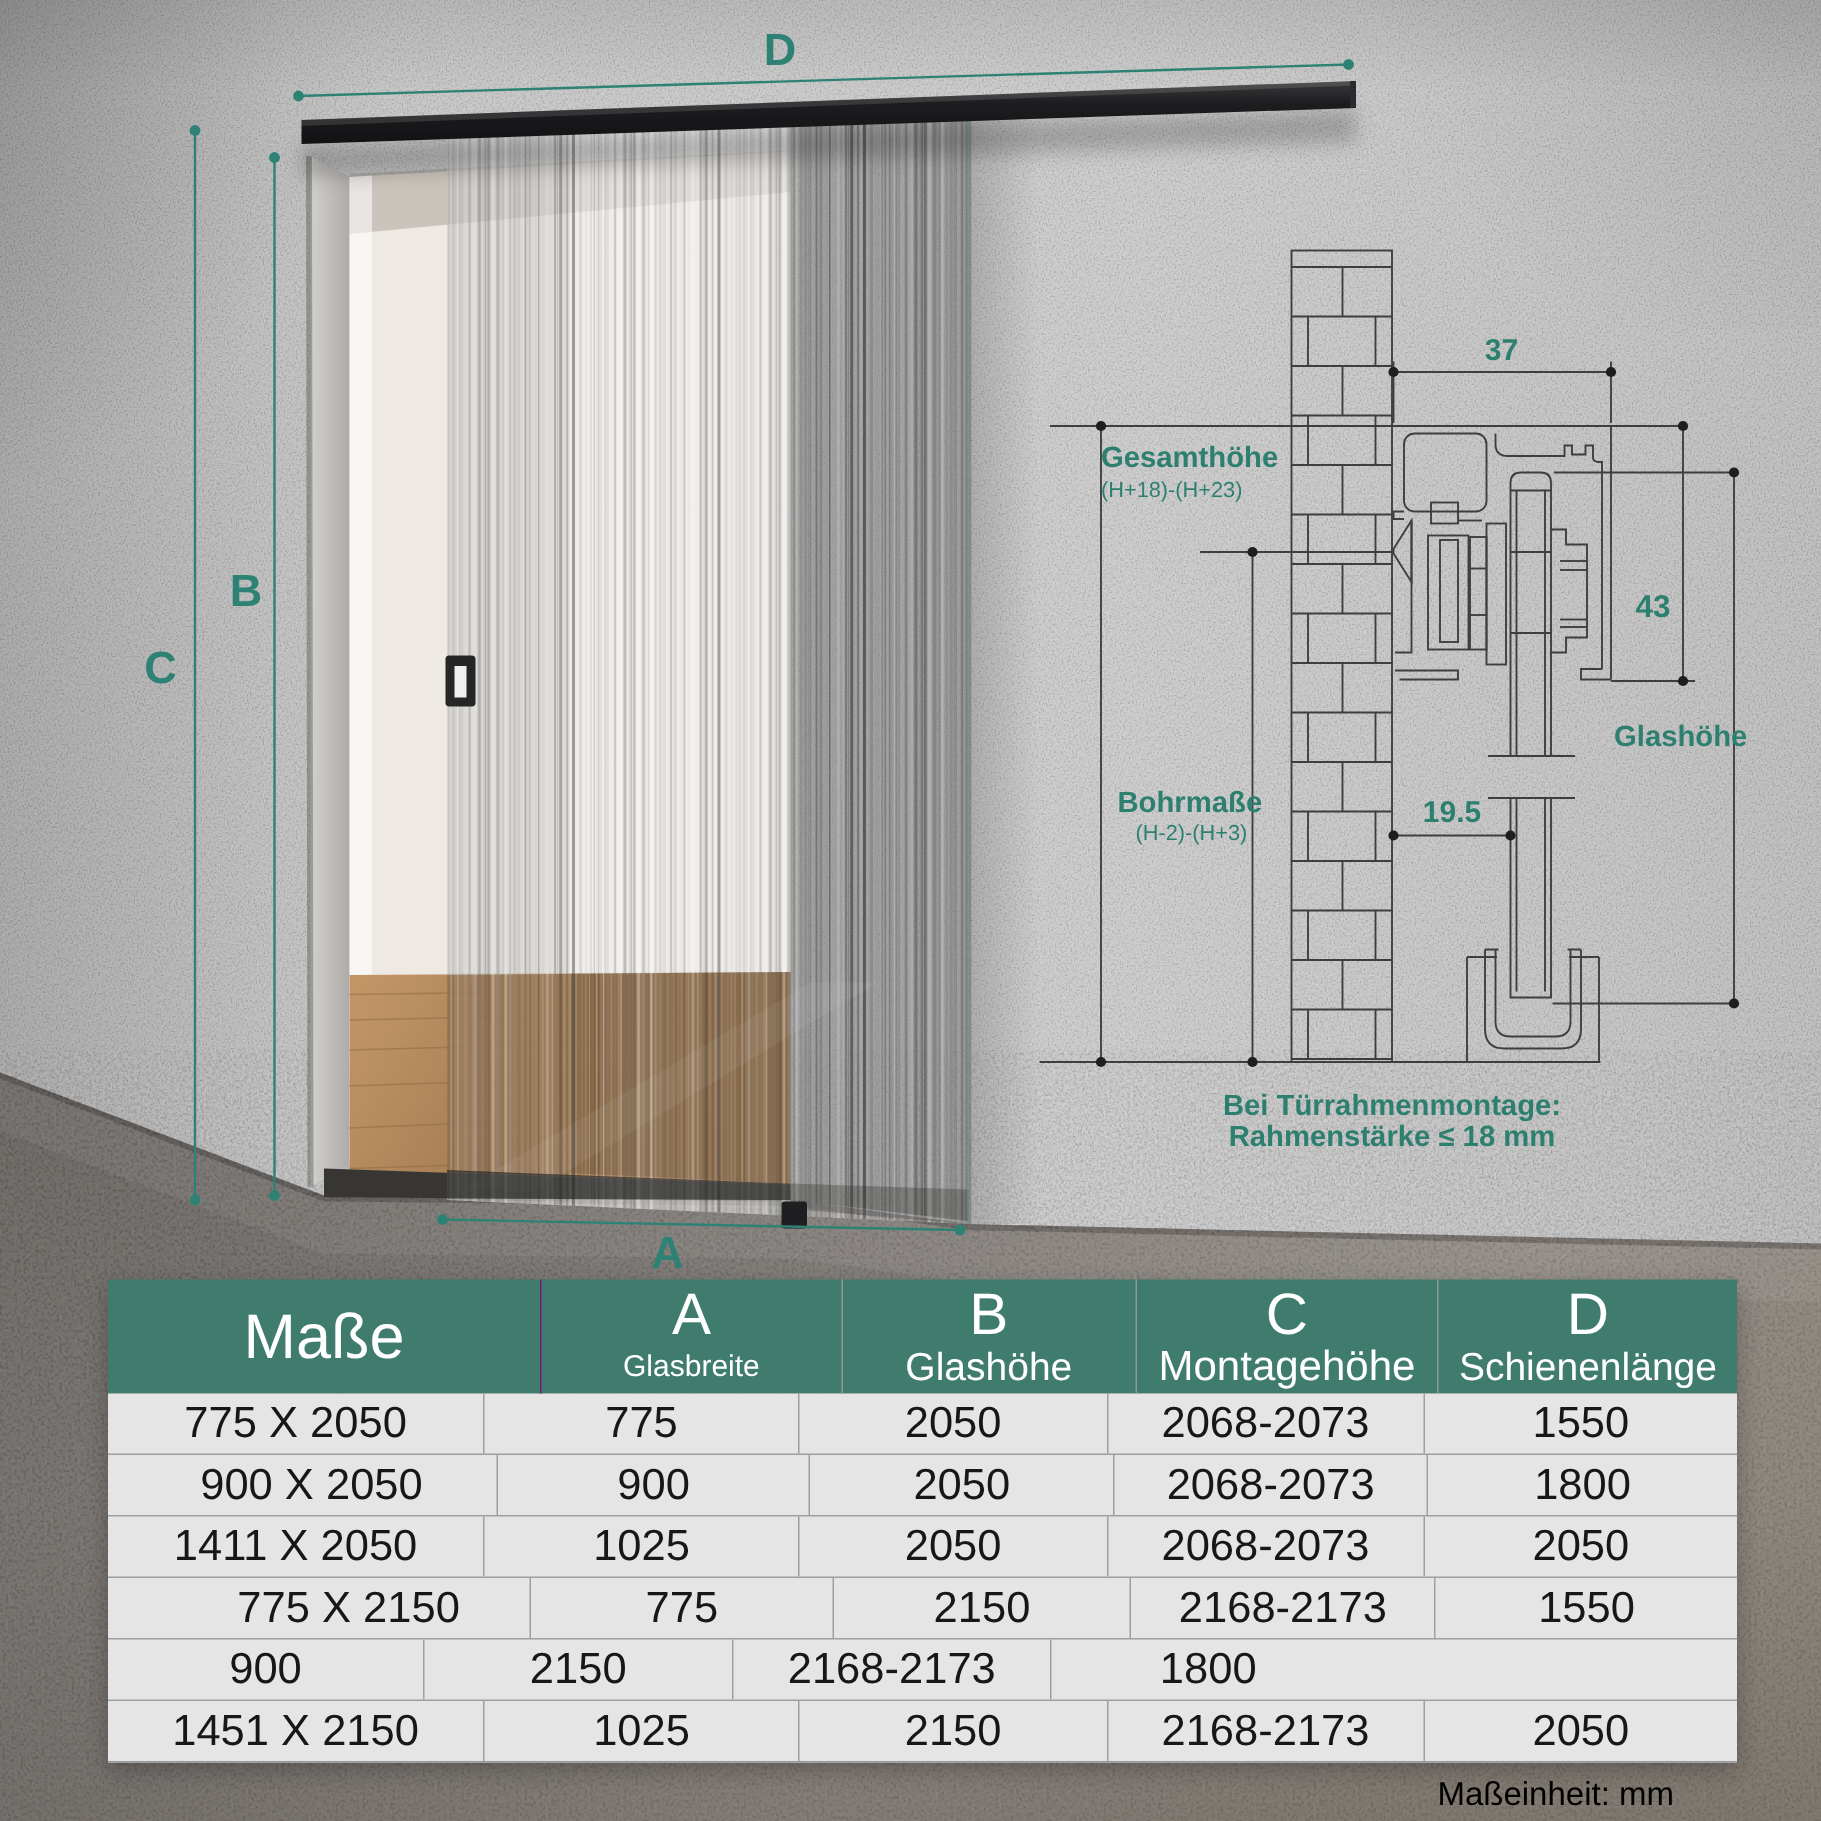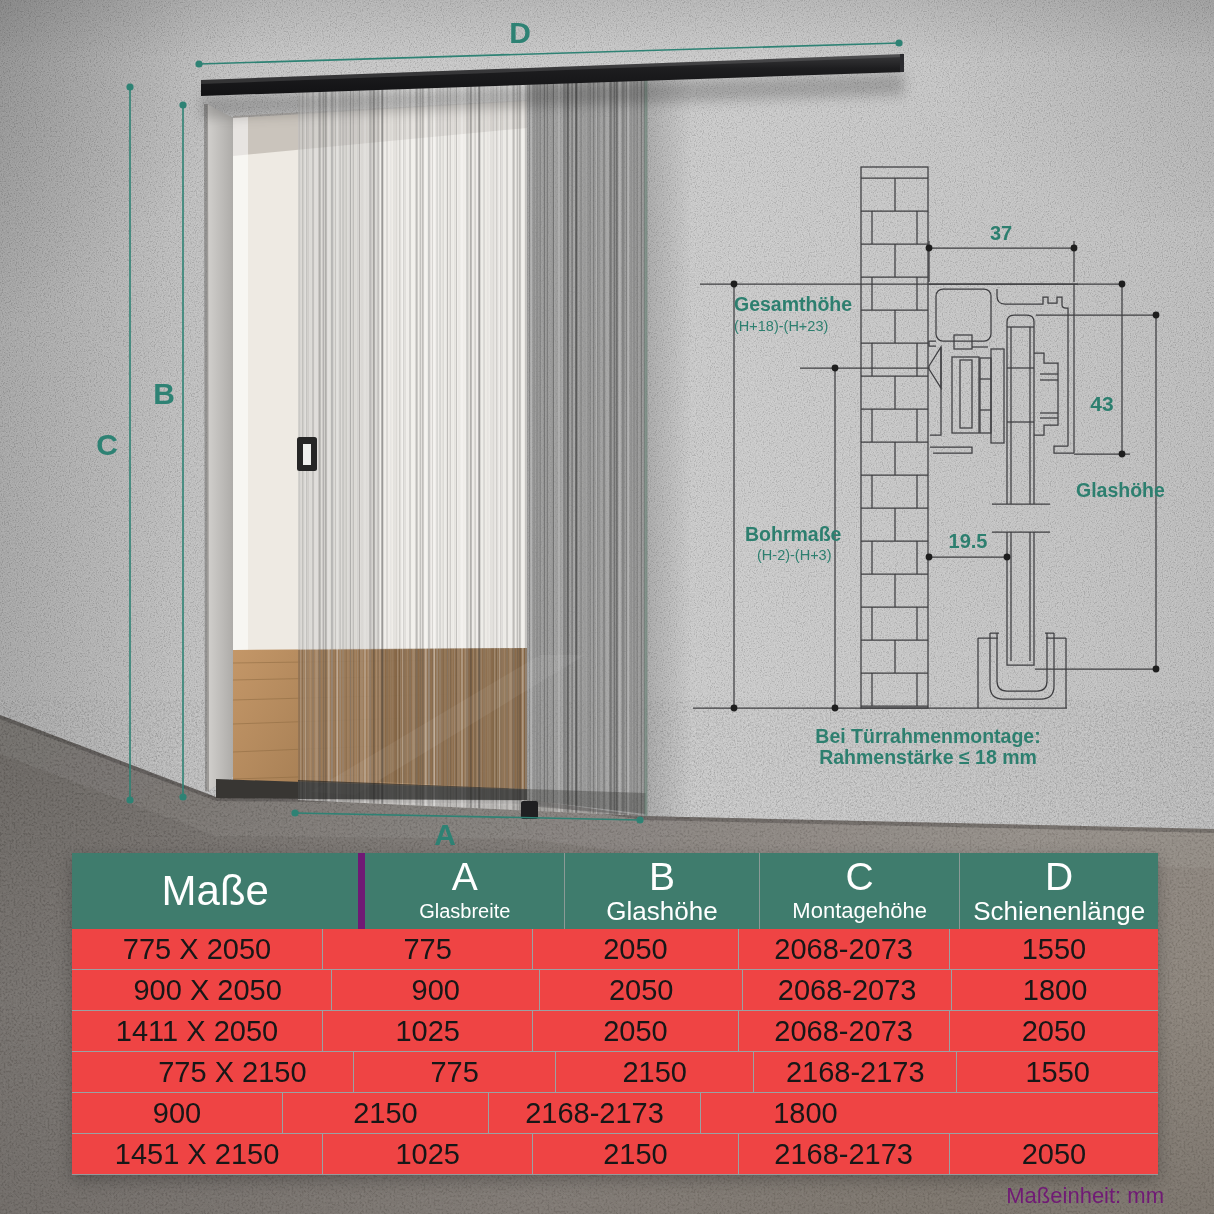--- a/index.html
+++ b/index.html
@@ -406,40 +406,40 @@
     <text x="757" y="560" font-size="14.5">(H-2)-(H+3)</text>
     <text x="1076" y="497" font-size="19.5" font-weight="bold">Glashöhe</text>
     <text x="928" y="743" font-size="19.5" font-weight="bold" text-anchor="middle">Bei Türrahmenmontage:</text>
     <text x="928" y="764" font-size="19.5" font-weight="bold" text-anchor="middle">Rahmenstärke ≤ 18 mm</text>
   </g>
 </svg>
 
 <div class="abs" style="left:72px;top:853px;width:1086px;box-shadow:0 5px 14px rgba(20,20,20,0.30);">
 
   <div style="display:flex;height:76px;background:#3f7c6d;color:#fff;text-align:center;">
-    <div style="width:303px;display:flex;align-items:center;justify-content:center;font-size:42px;border-right:7px solid #701a75;">Maße</div>
+    <div style="width:303px;display:flex;align-items:center;justify-content:center;font-size:42px;border-right:1px solid #701a75;">Maße</div>
     <div style="width:210px;display:flex;flex-direction:column;align-items:center;justify-content:center;border-right:1px solid #8b9a96;">
           <div style="font-size:39px;line-height:40px;">A</div>
           <div style="font-size:20px;line-height:28px;">Glasbreite</div>
         </div>
     <div style="width:205px;display:flex;flex-direction:column;align-items:center;justify-content:center;border-right:1px solid #8b9a96;">
           <div style="font-size:39px;line-height:40px;">B</div>
           <div style="font-size:26px;line-height:28px;">Glashöhe</div>
         </div>
     <div style="width:211px;display:flex;flex-direction:column;align-items:center;justify-content:center;border-right:1px solid #8b9a96;">
           <div style="font-size:39px;line-height:40px;">C</div>
-          <div style="font-size:22px;line-height:28px;">Montagehöhe</div>
+          <div style="font-size:28px;line-height:28px;">Montagehöhe</div>
         </div>
     <div style="width:209px;display:flex;flex-direction:column;align-items:center;justify-content:center;">
           <div style="font-size:39px;line-height:40px;">D</div>
           <div style="font-size:26px;line-height:28px;">Schienenlänge</div>
         </div>
   </div>
 
-  <div style="background:#ef4444;color:#171717;font-size:29px;border-bottom:1px solid #96999b;">
+  <div style="background:#e5e5e5;color:#171717;font-size:29px;border-bottom:1px solid #96999b;">
 
     <div style="display:flex;height:40px;border-bottom:1px solid #9ba1a3;text-align:center;align-items:center;">
       <div style="width:251px;border-right:1px solid #9ba1a3;align-self:stretch;display:flex;align-items:center;justify-content:center;">775 X 2050</div>
       <div style="width:210px;border-right:1px solid #9ba1a3;align-self:stretch;display:flex;align-items:center;justify-content:center;">775</div>
       <div style="width:205px;border-right:1px solid #9ba1a3;align-self:stretch;display:flex;align-items:center;justify-content:center;">2050</div>
       <div style="width:211px;border-right:1px solid #9ba1a3;align-self:stretch;display:flex;align-items:center;justify-content:center;">2068-2073</div>
       <div style="width:209px;align-self:stretch;display:flex;align-items:center;justify-content:center;">1550</div>
     </div>
 
     <div style="display:flex;height:40px;border-bottom:1px solid #9ba1a3;text-align:center;align-items:center;">
@@ -476,15 +476,15 @@
     <div style="display:flex;height:40px;text-align:center;align-items:center;">
       <div style="width:251px;border-right:1px solid #9ba1a3;align-self:stretch;display:flex;align-items:center;justify-content:center;">1451 X 2150</div>
       <div style="width:210px;border-right:1px solid #9ba1a3;align-self:stretch;display:flex;align-items:center;justify-content:center;">1025</div>
       <div style="width:205px;border-right:1px solid #9ba1a3;align-self:stretch;display:flex;align-items:center;justify-content:center;">2150</div>
       <div style="width:211px;border-right:1px solid #9ba1a3;align-self:stretch;display:flex;align-items:center;justify-content:center;">2168-2173</div>
       <div style="width:209px;align-self:stretch;display:flex;align-items:center;justify-content:center;">2050</div>
     </div>
   </div>
 </div>
 
-<div class="abs" style="left:864px;top:1183px;width:300px;text-align:right;font-size:22px;color:#701a75;">Maßeinheit: mm</div>
+<div class="abs" style="left:816px;top:1183px;width:300px;text-align:right;font-size:22px;color:#000000;">Maßeinheit: mm</div>
 
 </div>
 
 </body></html>

